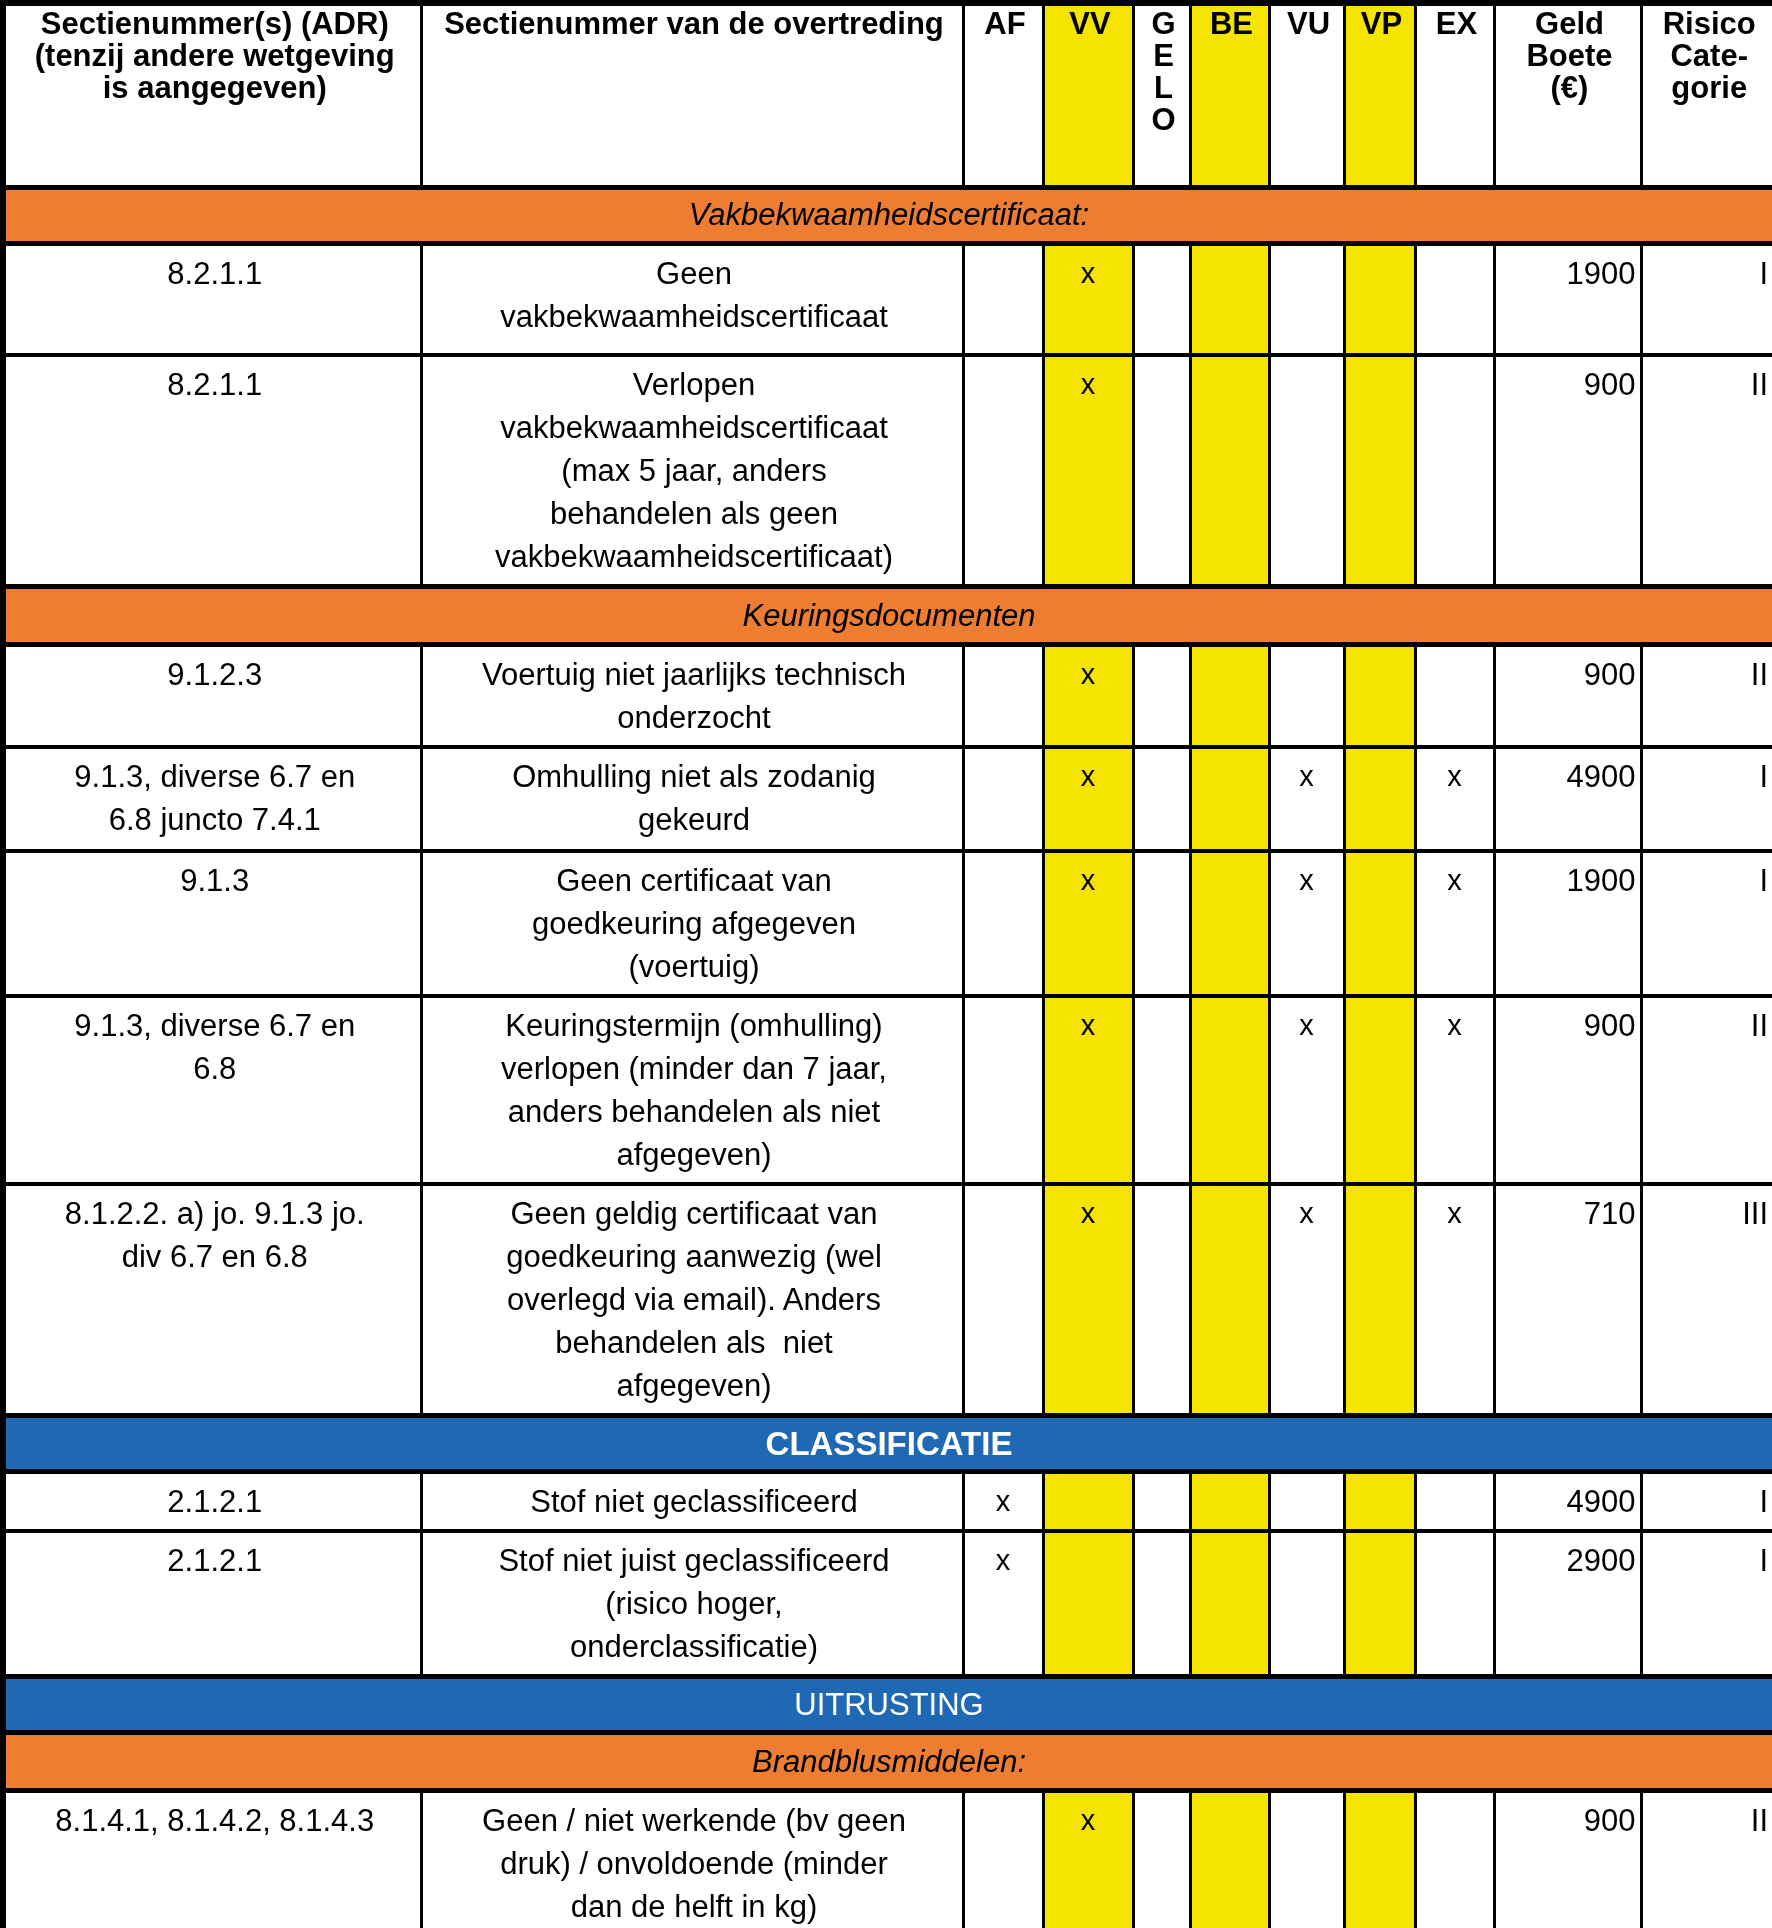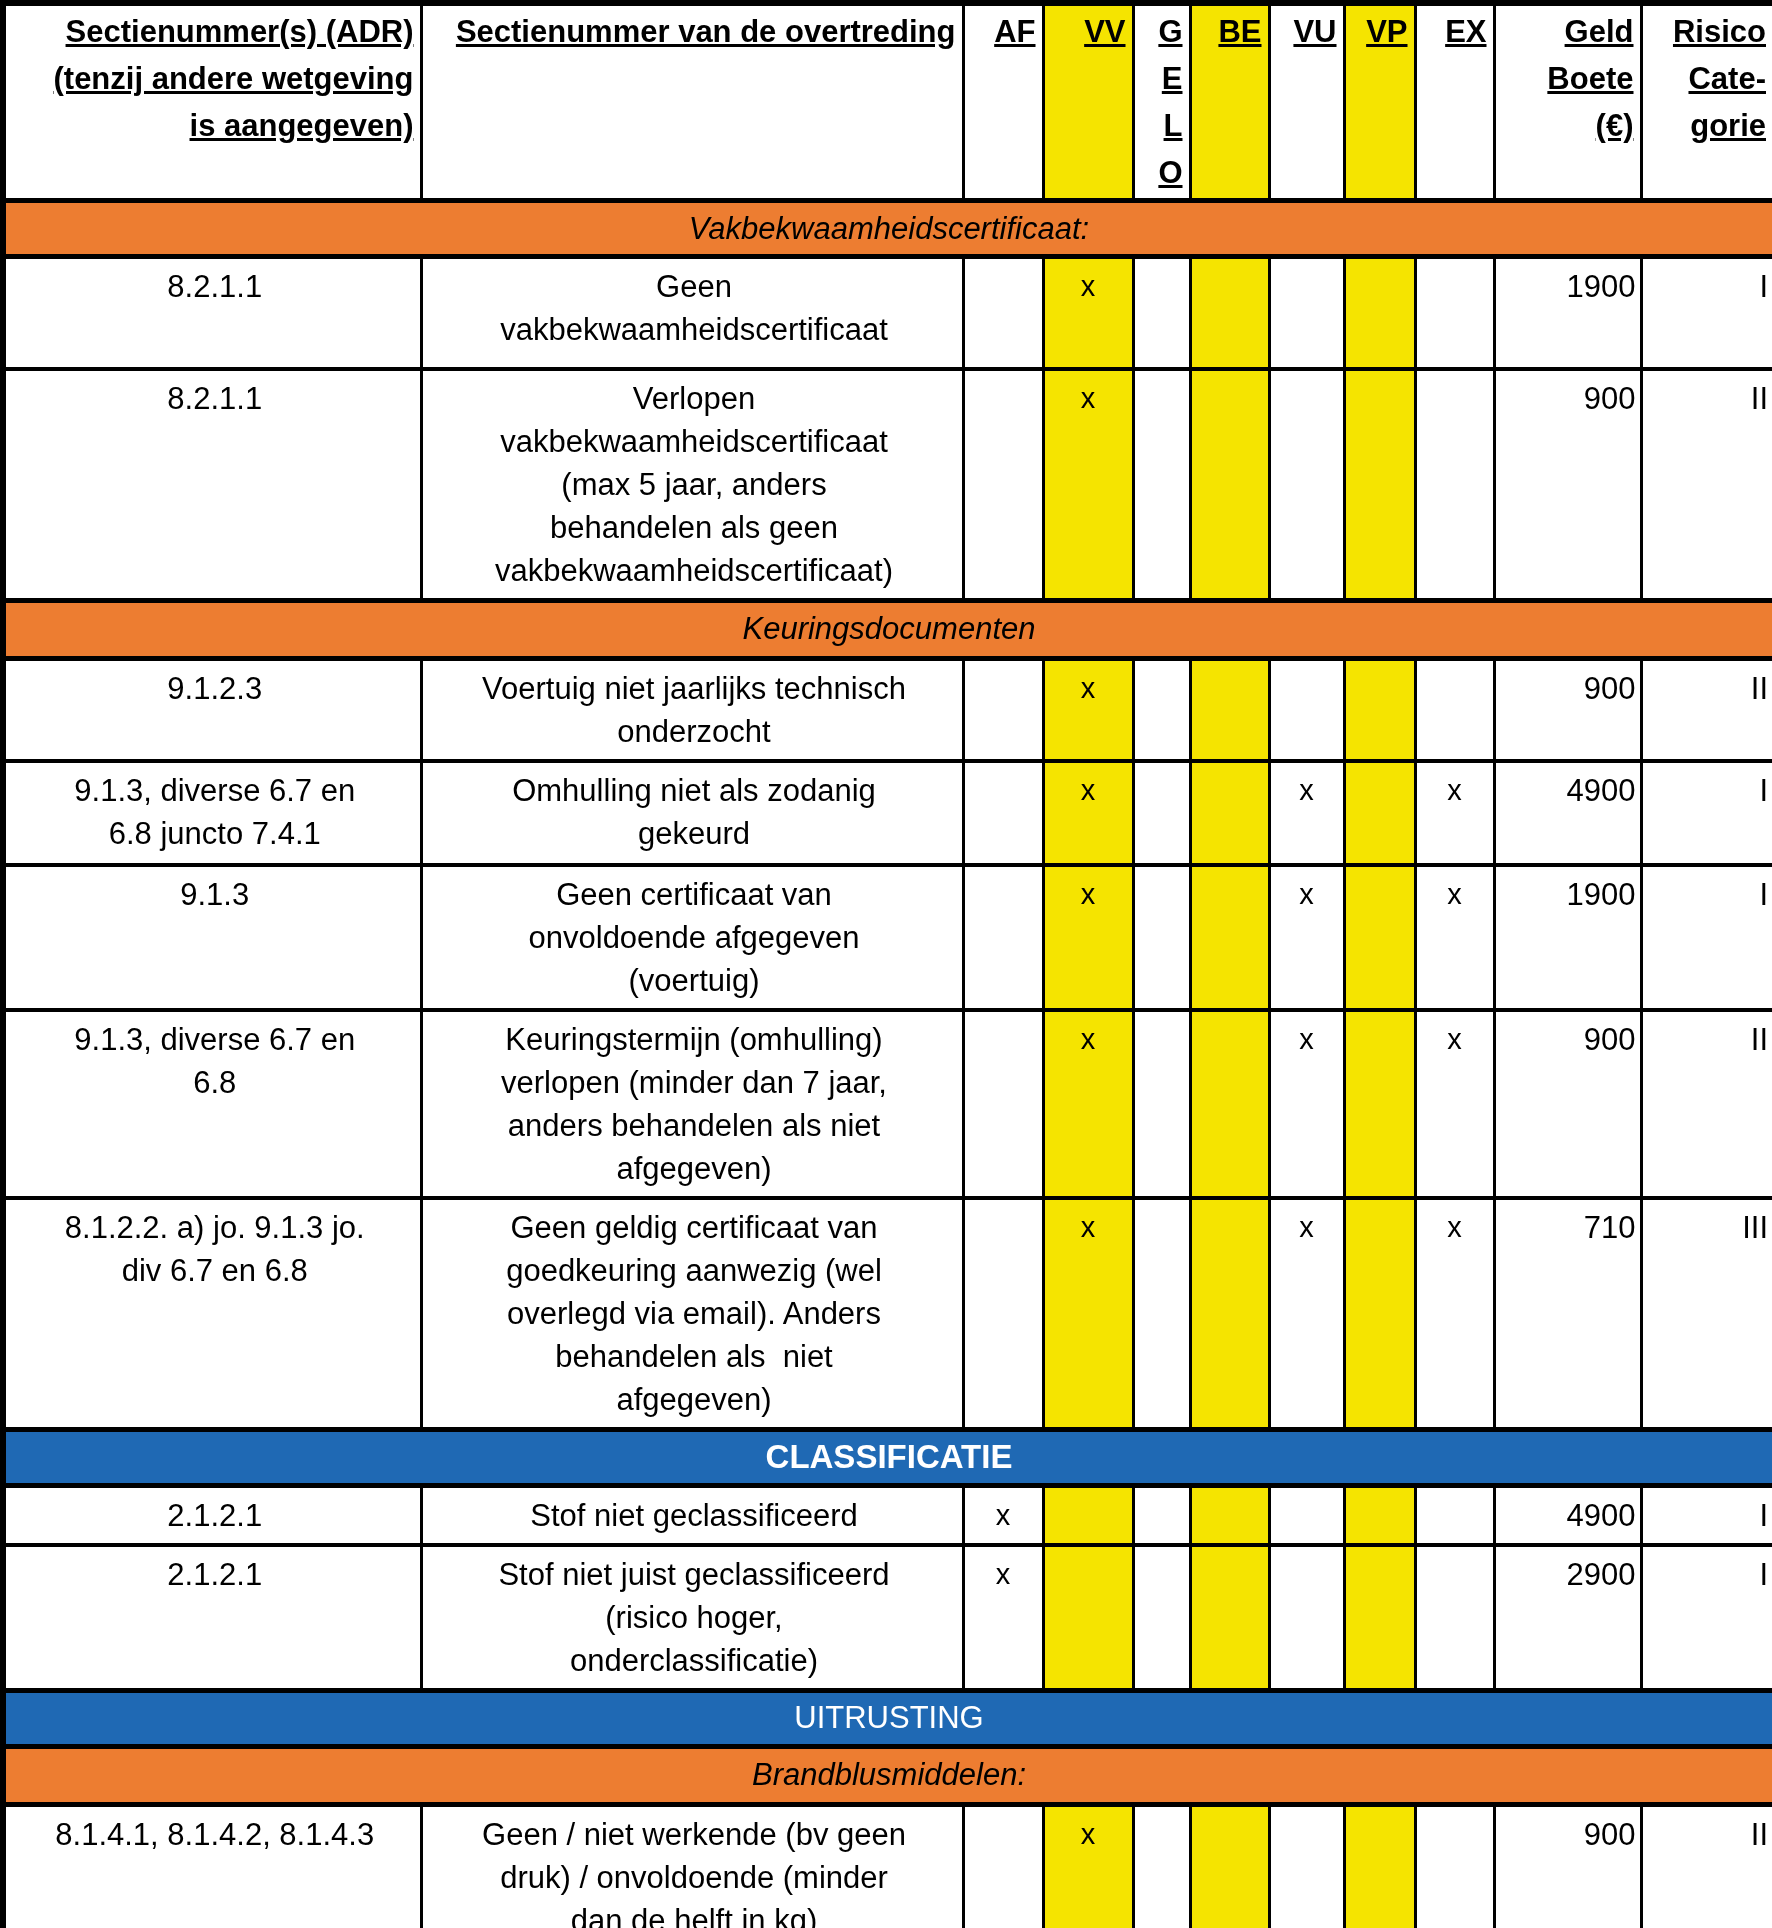--- a/index.html
+++ b/index.html
@@ -23,26 +23,25 @@
   table.adr th, table.adr td{
     border:3px solid #000;
     vertical-align:top;
     overflow:hidden;
     box-sizing:border-box;
   }
   table.adr td{border-top-width:4px;border-bottom-width:4px;}
   thead th{
     font-weight:bold;
     font-size:31px;
-    line-height:47px;
-    text-align:right;
+    line-height:32px;
+    text-align:center;
     padding:2px 6px 2px 10px;
     white-space:pre-line;
     border-bottom-width:5px;
-    text-decoration:underline;
   }
   td.cell-text{
     font-size:31px;
     line-height:43px;
     padding:6px 6px 6px 10px;
     white-space:pre-wrap;
     text-align:center;
   }
   td.cell-mark{
     font-size:29px;
@@ -174,21 +173,21 @@
         <td class="cell-mark hl"></td>
         <td class="cell-mark">x</td>
         <td class="cell-mark hl"></td>
         <td class="cell-mark">x</td>
         <td class="cell-fine">4900</td>
         <td class="cell-risk">I</td>
       </tr>
       <tr style="height: 138px;">
         <td class="cell-text">9.1.3</td>
         <td class="cell-text">Geen certificaat van
-onvoldoende afgegeven
+goedkeuring afgegeven
 (voertuig)</td>
         <td class="cell-mark"></td>
         <td class="cell-mark hl">x</td>
         <td class="cell-mark"></td>
         <td class="cell-mark hl"></td>
         <td class="cell-mark">x</td>
         <td class="cell-mark hl"></td>
         <td class="cell-mark">x</td>
         <td class="cell-fine">1900</td>
         <td class="cell-risk">I</td>

